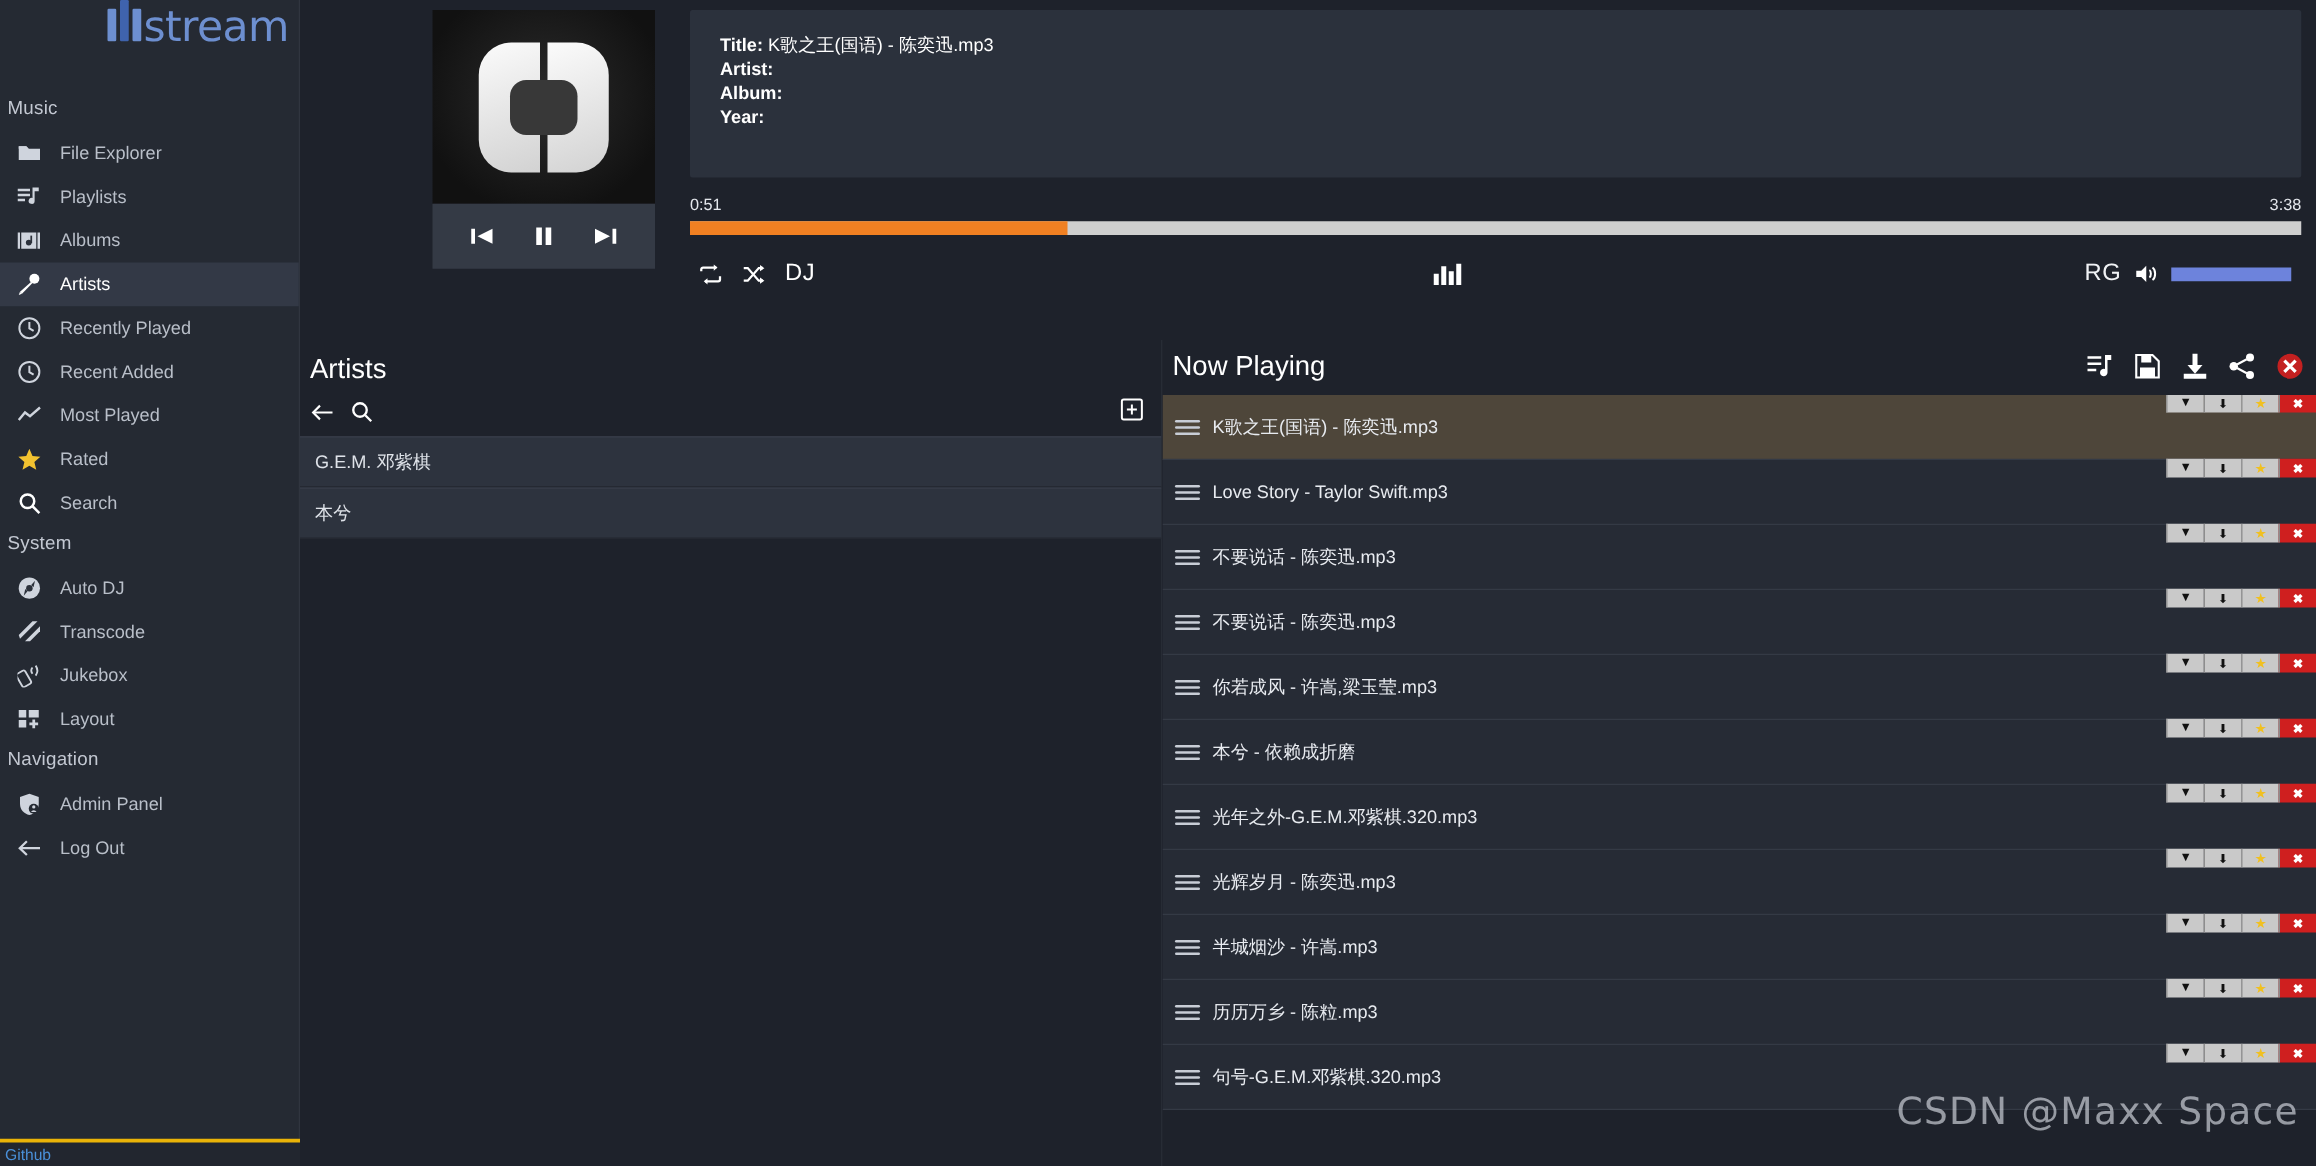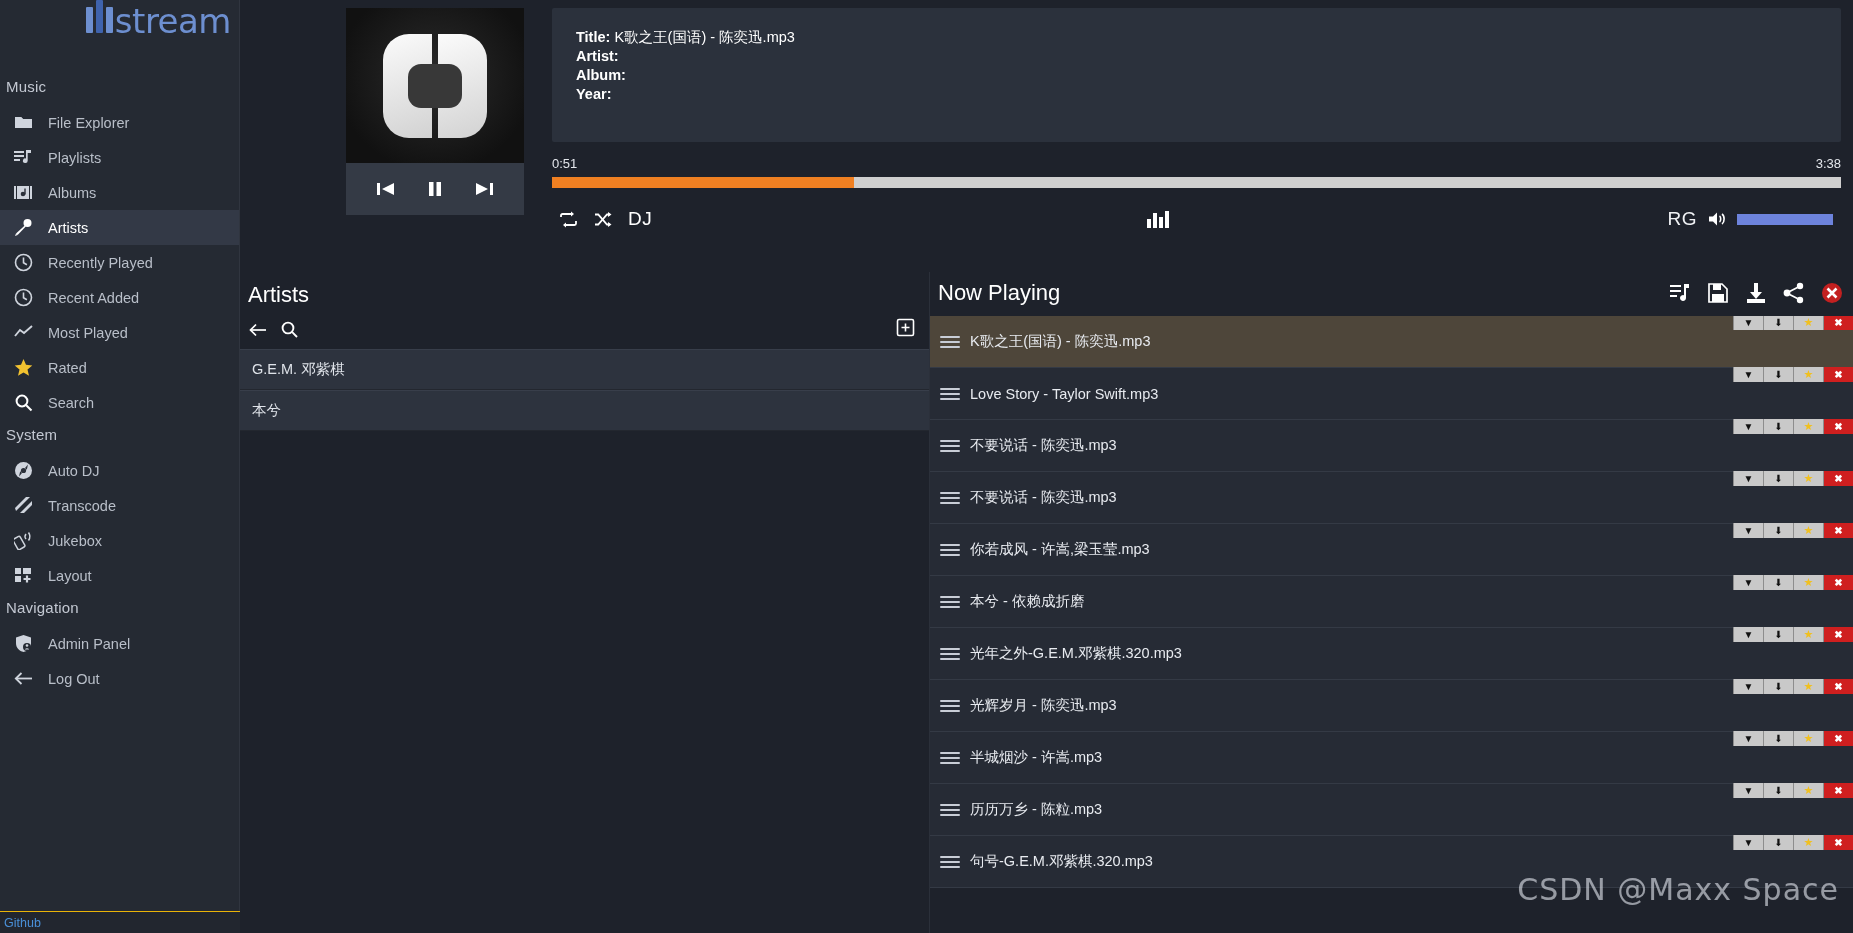--- a/index.html
+++ b/index.html
@@ -44,21 +44,21 @@
     color: #b9bfc9; font-size: 14.5px;
   }
   .side-item.active { background: #333946; color: #fff; }
   .side-ic {
     width: 22px; height: 22px; display: flex;
     align-items: center; justify-content: center; flex-shrink: 0;
   }
   .side-ic svg { display: block; }
   .bottom-bar {
     position: absolute; left: 0; bottom: 0; width: 240px; height: 22px;
-    background: #22262f; border-top: 1px solid #eab308;
+    background: #22262f; border-top: 3px solid #eab308;
     display: flex; align-items: center; padding-left: 4px;
   }
   .bottom-bar a { color: #4a90d9; font-size: 12.5px; text-decoration: none; }
 
   
   .right { flex: 1; display: flex; flex-direction: column; min-width: 0; }
   .player {
     height: 272px; display: flex; background: #1e222b;
     padding: 8px 0 0 0; flex-shrink: 0;
   }

